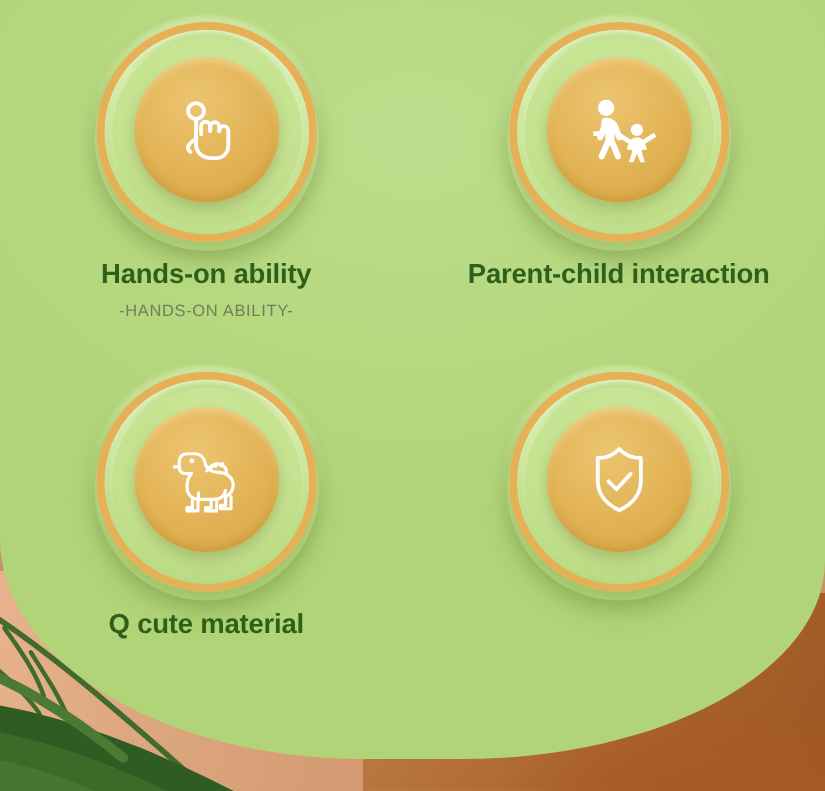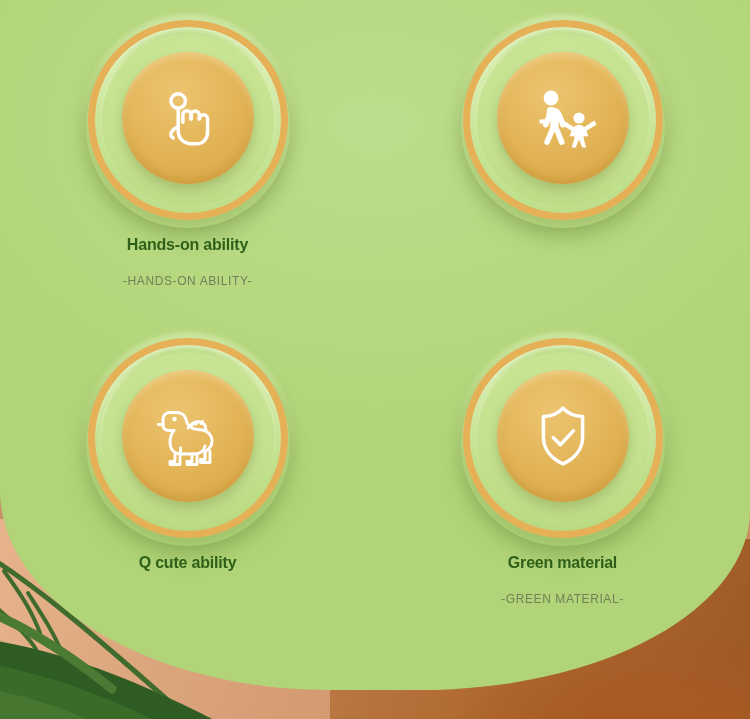--- a/index.html
+++ b/index.html
@@ -99,27 +99,27 @@
     box-shadow:
       0 7px 12px rgba(120,140,60,0.38),
       inset 0 -4px 8px rgba(170,120,30,0.30),
       inset 0 4px 7px rgba(255,240,190,0.45);
     display:flex; align-items:center; justify-content:center;
   }
   .disc svg { display:block; }
 
   .caption { position:absolute; left:0; right:0; top:236px; text-align:center; }
   .title {
-    font-size:16px; font-weight:bold; letter-spacing:-0.2px;
+    font-size:25px; font-weight:bold; letter-spacing:-0.2px;
     color:#2f6019;
     line-height:1.1;
   }
   .subtitle {
-    margin-top:20px;
-    font-size:12px; letter-spacing:0.6px;
+    margin-top:10px;
+    font-size:15px; letter-spacing:0.6px;
     color:#6f8159;
   }
 </style>
 </head>
 <body>
 
 <div id="stage">
 
   <div class="backdrop">
     <div class="bd-left"></div>
@@ -185,20 +185,21 @@
             <circle cx="52" cy="32" r="5.6"></circle>
             <path d="M52 39 C56 39 58.6 41.4 59.6 45 L61.3 50.2 L56.6 50.2 L56.6 47.2
                      L56.6 52.6 L59.2 61.4 L55.2 61.4 L52 53.6 L48.8 61.4 L44.8 61.4
                      L47.4 52.6 L47.4 47.2 L47.4 50.2 L42.7 50.2 L44.4 45 C45.4 41.4 48 39 52 39 Z"></path>
             <path d="M57 41.2 L67.4 34.6 L69.6 38.4 L59.2 45 Z"></path>
             <path d="M47 41.2 L36.6 34.6 L34.4 38.4 L44.8 45 Z"></path>
           </svg>
         </div>
       </div>
       <div class="caption">
+        <div class="title">Parent-child interaction</div>
       </div>
     </div>
 
     <div class="cell">
       <div class="badge">
         <div class="halo"></div>
         <div class="shade"></div>
         <div class="recess"></div>
         <div class="ring"></div>
         <div class="disc">
@@ -214,40 +215,36 @@
             <path d="M38 24 C41 19 46 17 50 18 C54 19 56 22 56 26"></path>
             <path d="M41 22.5 L43.5 19.5 M46 20 L47.5 17.5 M51 19.5 L52.5 17.5"></path>
             <path d="M25 50 L25 57.5 L20 57.5 L20 60.5 L30 60.5 L30 50"></path>
             <path d="M42 50 L42 57.5 L37 57.5 L37 60.5 L47 60.5 L47 50"></path>
             <path d="M55 47.5 L55 55.5 L50.5 55.5 L50.5 58.5 L60 58.5 L60 47.5"></path>
             <path d="M30.5 50 L30.5 44"></path>
           </svg>
         </div>
       </div>
       <div class="caption">
-        <div class="title">Q cute ability</div>
+        <div class="title">Q cute material</div>
       </div>
     </div>
 
     <div class="cell">
       <div class="badge">
         <div class="halo"></div>
         <div class="shade"></div>
         <div class="recess"></div>
         <div class="ring"></div>
         <div class="disc">
           <svg width="62" height="66" viewBox="0 0 60 64" fill="none" stroke="#ffffff" stroke-width="3.4" stroke-linecap="round" stroke-linejoin="round">
             <path d="M30 5 C25 10.5 19 13 11 13 L11 33
                      C11 45 19 54 30 59
                      C41 54 49 45 49 33 L49 13
                      C41 13 35 10.5 30 5 Z"></path>
             <path d="M20.5 33.5 L27.5 40.5 L40 27"></path>
           </svg>
         </div>
       </div>
-      <div class="caption">
-        <div class="title">Green material</div>
-        <div class="subtitle">-GREEN MATERIAL-</div>
-      </div>
     </div>
 
   </div>
 </div>
 
 </body></html>

